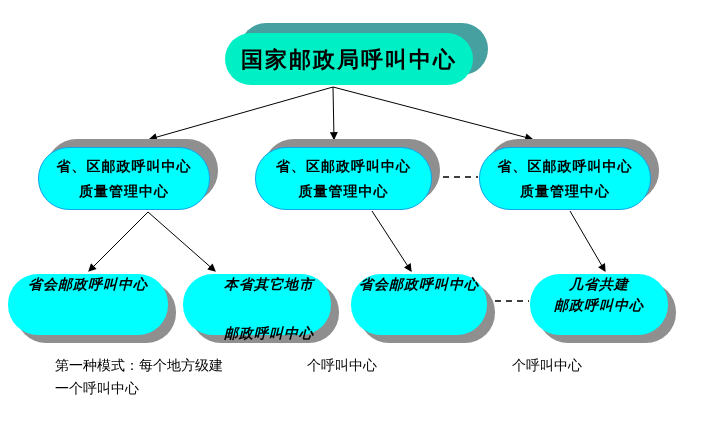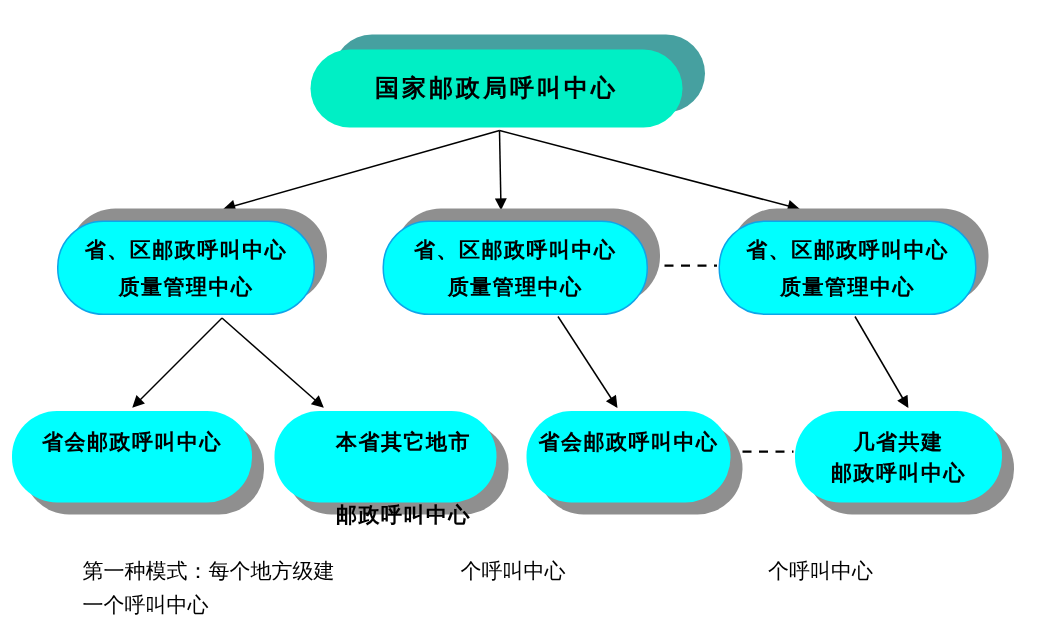--- a/index.html
+++ b/index.html
@@ -28,52 +28,52 @@
     font-weight:bold;
     display:flex;flex-direction:column;align-items:center;
     text-align:center;
     letter-spacing:1px;
     font-size:14px;
     line-height:25px;
     box-sizing:border-box;
     z-index:2;
   }
   .root-node{
-    left:207px;top:33px;width:248px;height:52px;
+    left:225px;top:33px;width:248px;height:52px;
     background:var(--root-fill);
     border-radius:27px;
     box-shadow:15px -10px 0 var(--root-shadow);
     justify-content:center;
-    font-size:16px;letter-spacing:2px;
+    font-size:22px;letter-spacing:2px;
   }
   .lv2{
     border:1px solid #0ea5e9;
     border-radius:31px;
     box-shadow:8px -8px 0 var(--node-shadow);
     justify-content:center;
     height:63px;top:147px;
   }
   .lv2-left{left:38px;width:172px;}
   .lv2-mid{left:255px;width:177px;}
   .lv2-right{left:479px;width:172px;}
   .lv3{
     border-radius:30px;
     box-shadow:8px 8px 0 var(--node-shadow);
     height:61px;top:274px;
     line-height:21px;
     justify-content:flex-start;
-    padding-top:10px;
+    font-style:italic;
   }
   .lv3-1{left:8px;width:160px;}
   .lv3-2{left:183px;width:148px;align-items:center;padding-left:24px;text-align:left;gap:28px;}
   .lv3-3{left:351px;width:136px;}
   .lv3-4{left:530px;width:138px;}
   .caption{
     position:absolute;
-    top:369px;
+    top:354px;
     font-size:14px;
     line-height:23px;
     color:#000;
     white-space:nowrap;
     z-index:2;
   }
   .cap-1{left:55px;}
   .cap-2{left:307px;}
   .cap-3{left:512px;}
   #connectors{

